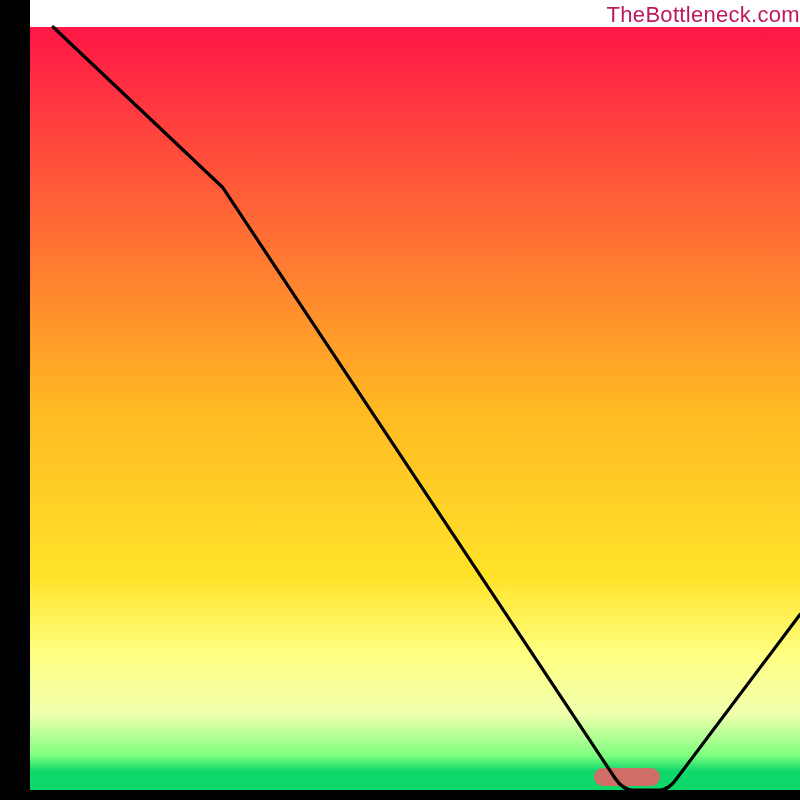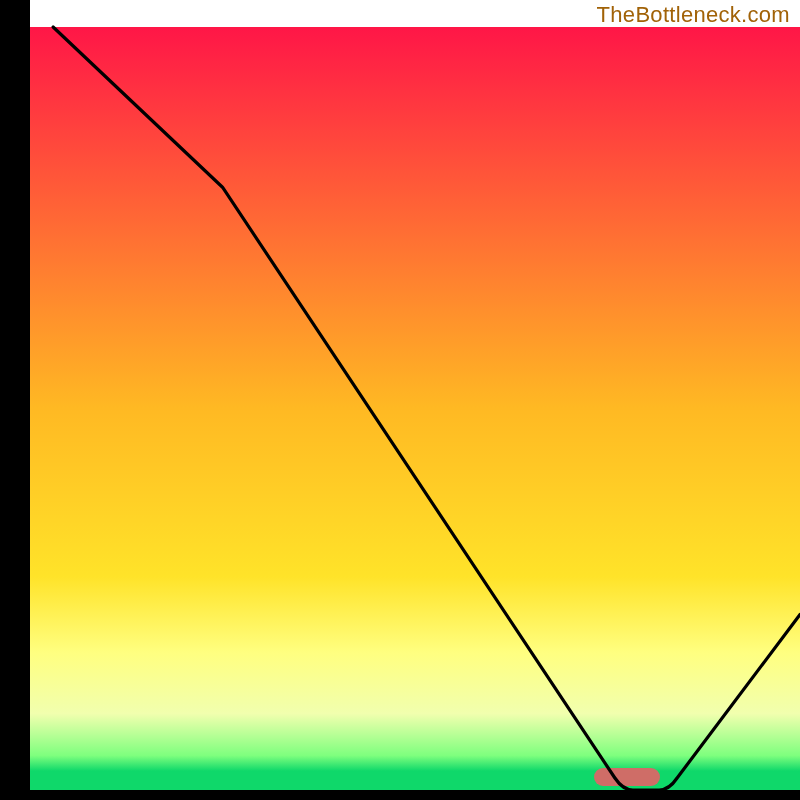--- a/index.html
+++ b/index.html
@@ -11,22 +11,22 @@
     font-family: Arial, Helvetica, sans-serif;
   }
   .stage {
     position: relative;
     width: 800px;
     height: 800px;
   }
   .watermark {
     position: absolute;
     top: 2px;
-    right: 10px;
-    color: #a16207;
+    right: 0;
+    color: #be185d;
     font-size: 22px;
     font-weight: 500;
     letter-spacing: 0.3px;
     z-index: 5;
   }
   .plot {
     position: absolute;
     left: 0;
     top: 0;
     width: 800px;

